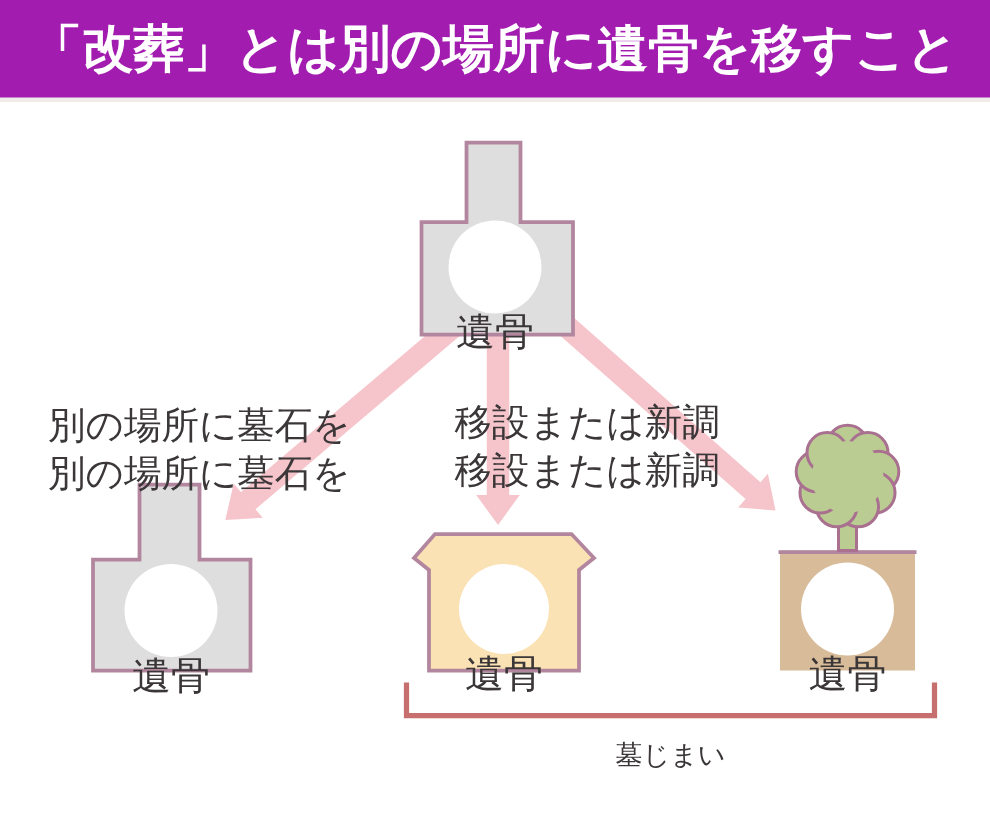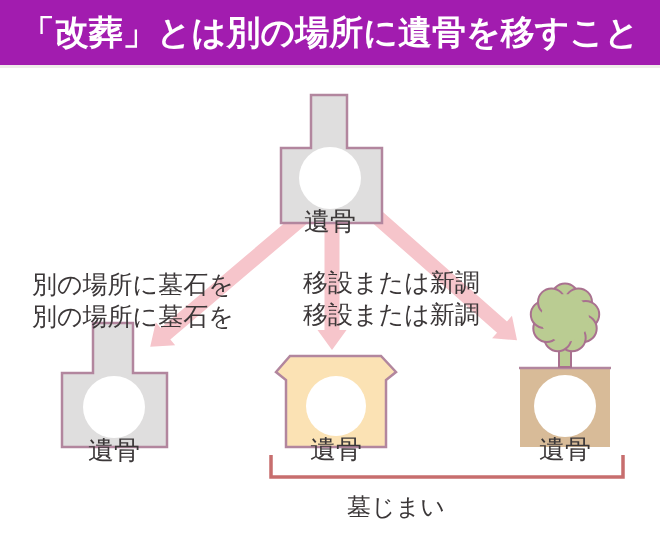--- a/index.html
+++ b/index.html
@@ -28,21 +28,21 @@
   .ikotsu{
     position:absolute;z-index:2;width:100px;text-align:center;
     color:#3B3738;font-size:26px;font-weight:500;white-space:nowrap;margin-top:40px;
   }
   .ikotsu-top{left:280px;top:164px;}
   .ikotsu-left{left:64px;top:393px;}
   .ikotsu-house{left:286px;top:392px;}
   .ikotsu-tree{left:515px;top:392px;}
   .bracket-label{
     position:absolute;z-index:2;left:347px;top:491px;width:200px;
-    color:#3B3738;font-size:24px;font-weight:500;white-space:nowrap;
+    text-align:center;color:#3B3738;font-size:18px;font-weight:500;white-space:nowrap;
   }
 </style>
 </head>
 <body>
 
 <div class="header">
   <span class="header-title">「改葬」とは別の場所に遺骨を移すこと</span>
 </div>
 
 <div class="diagram">

